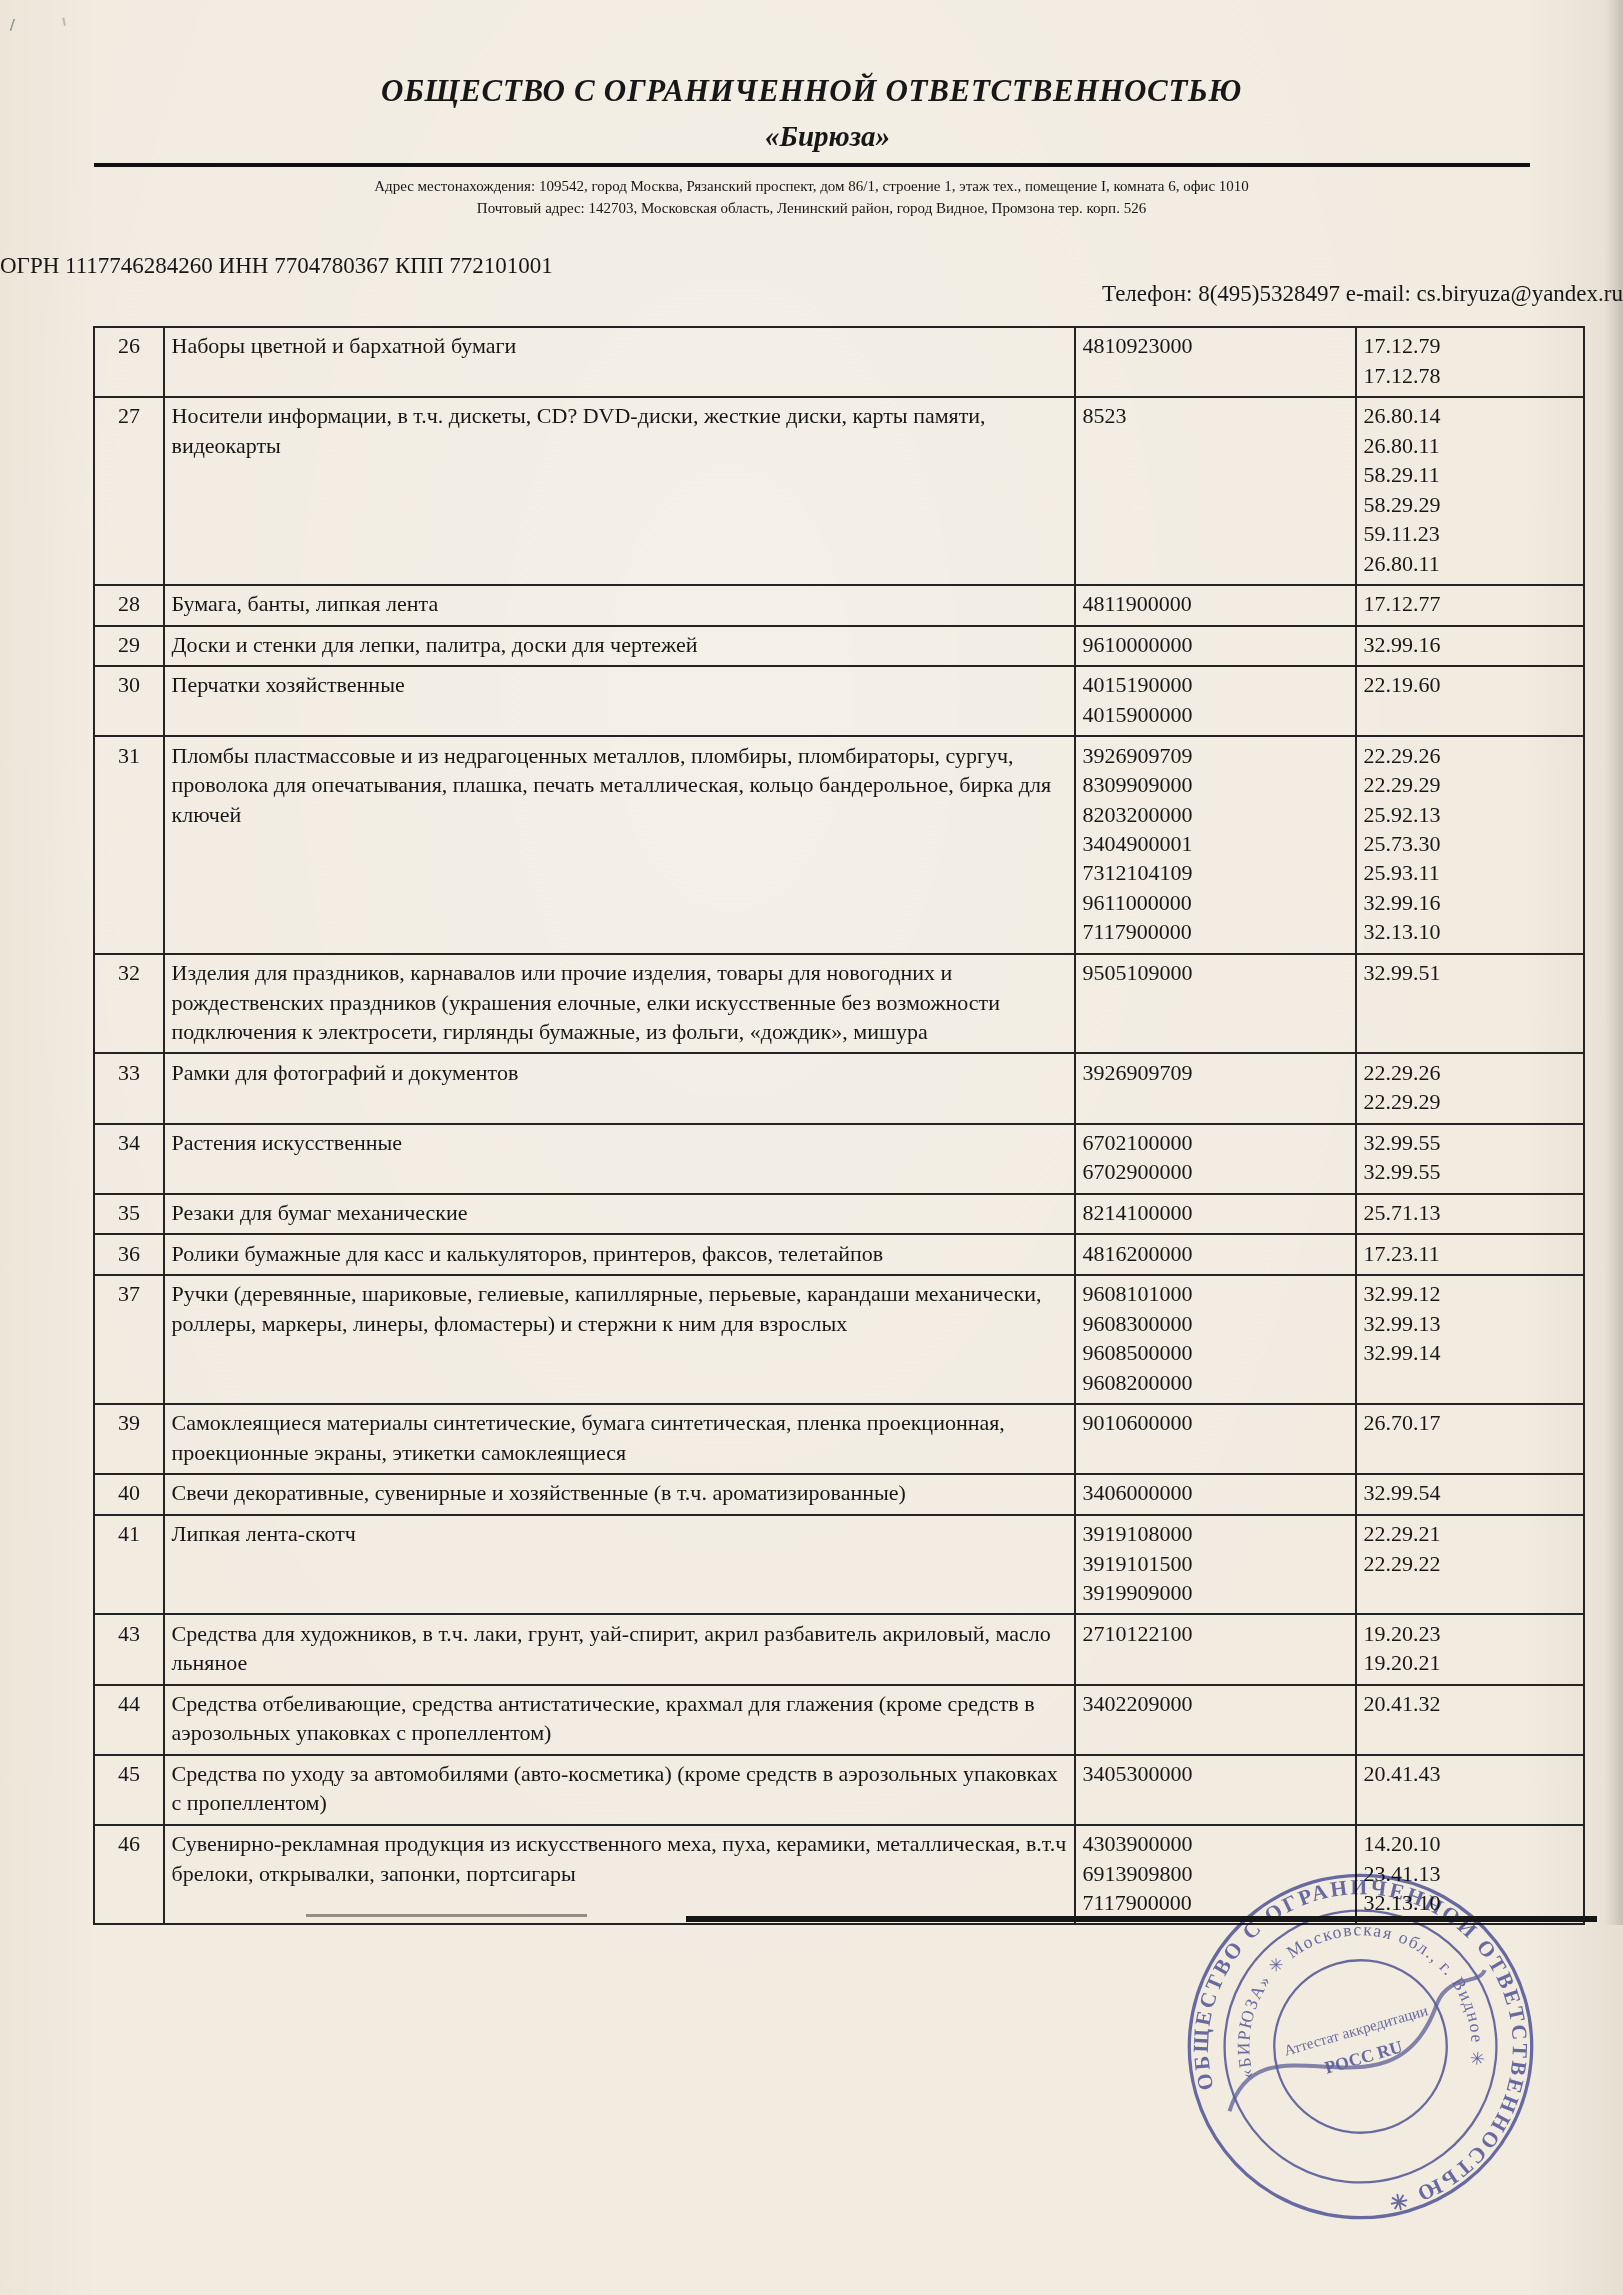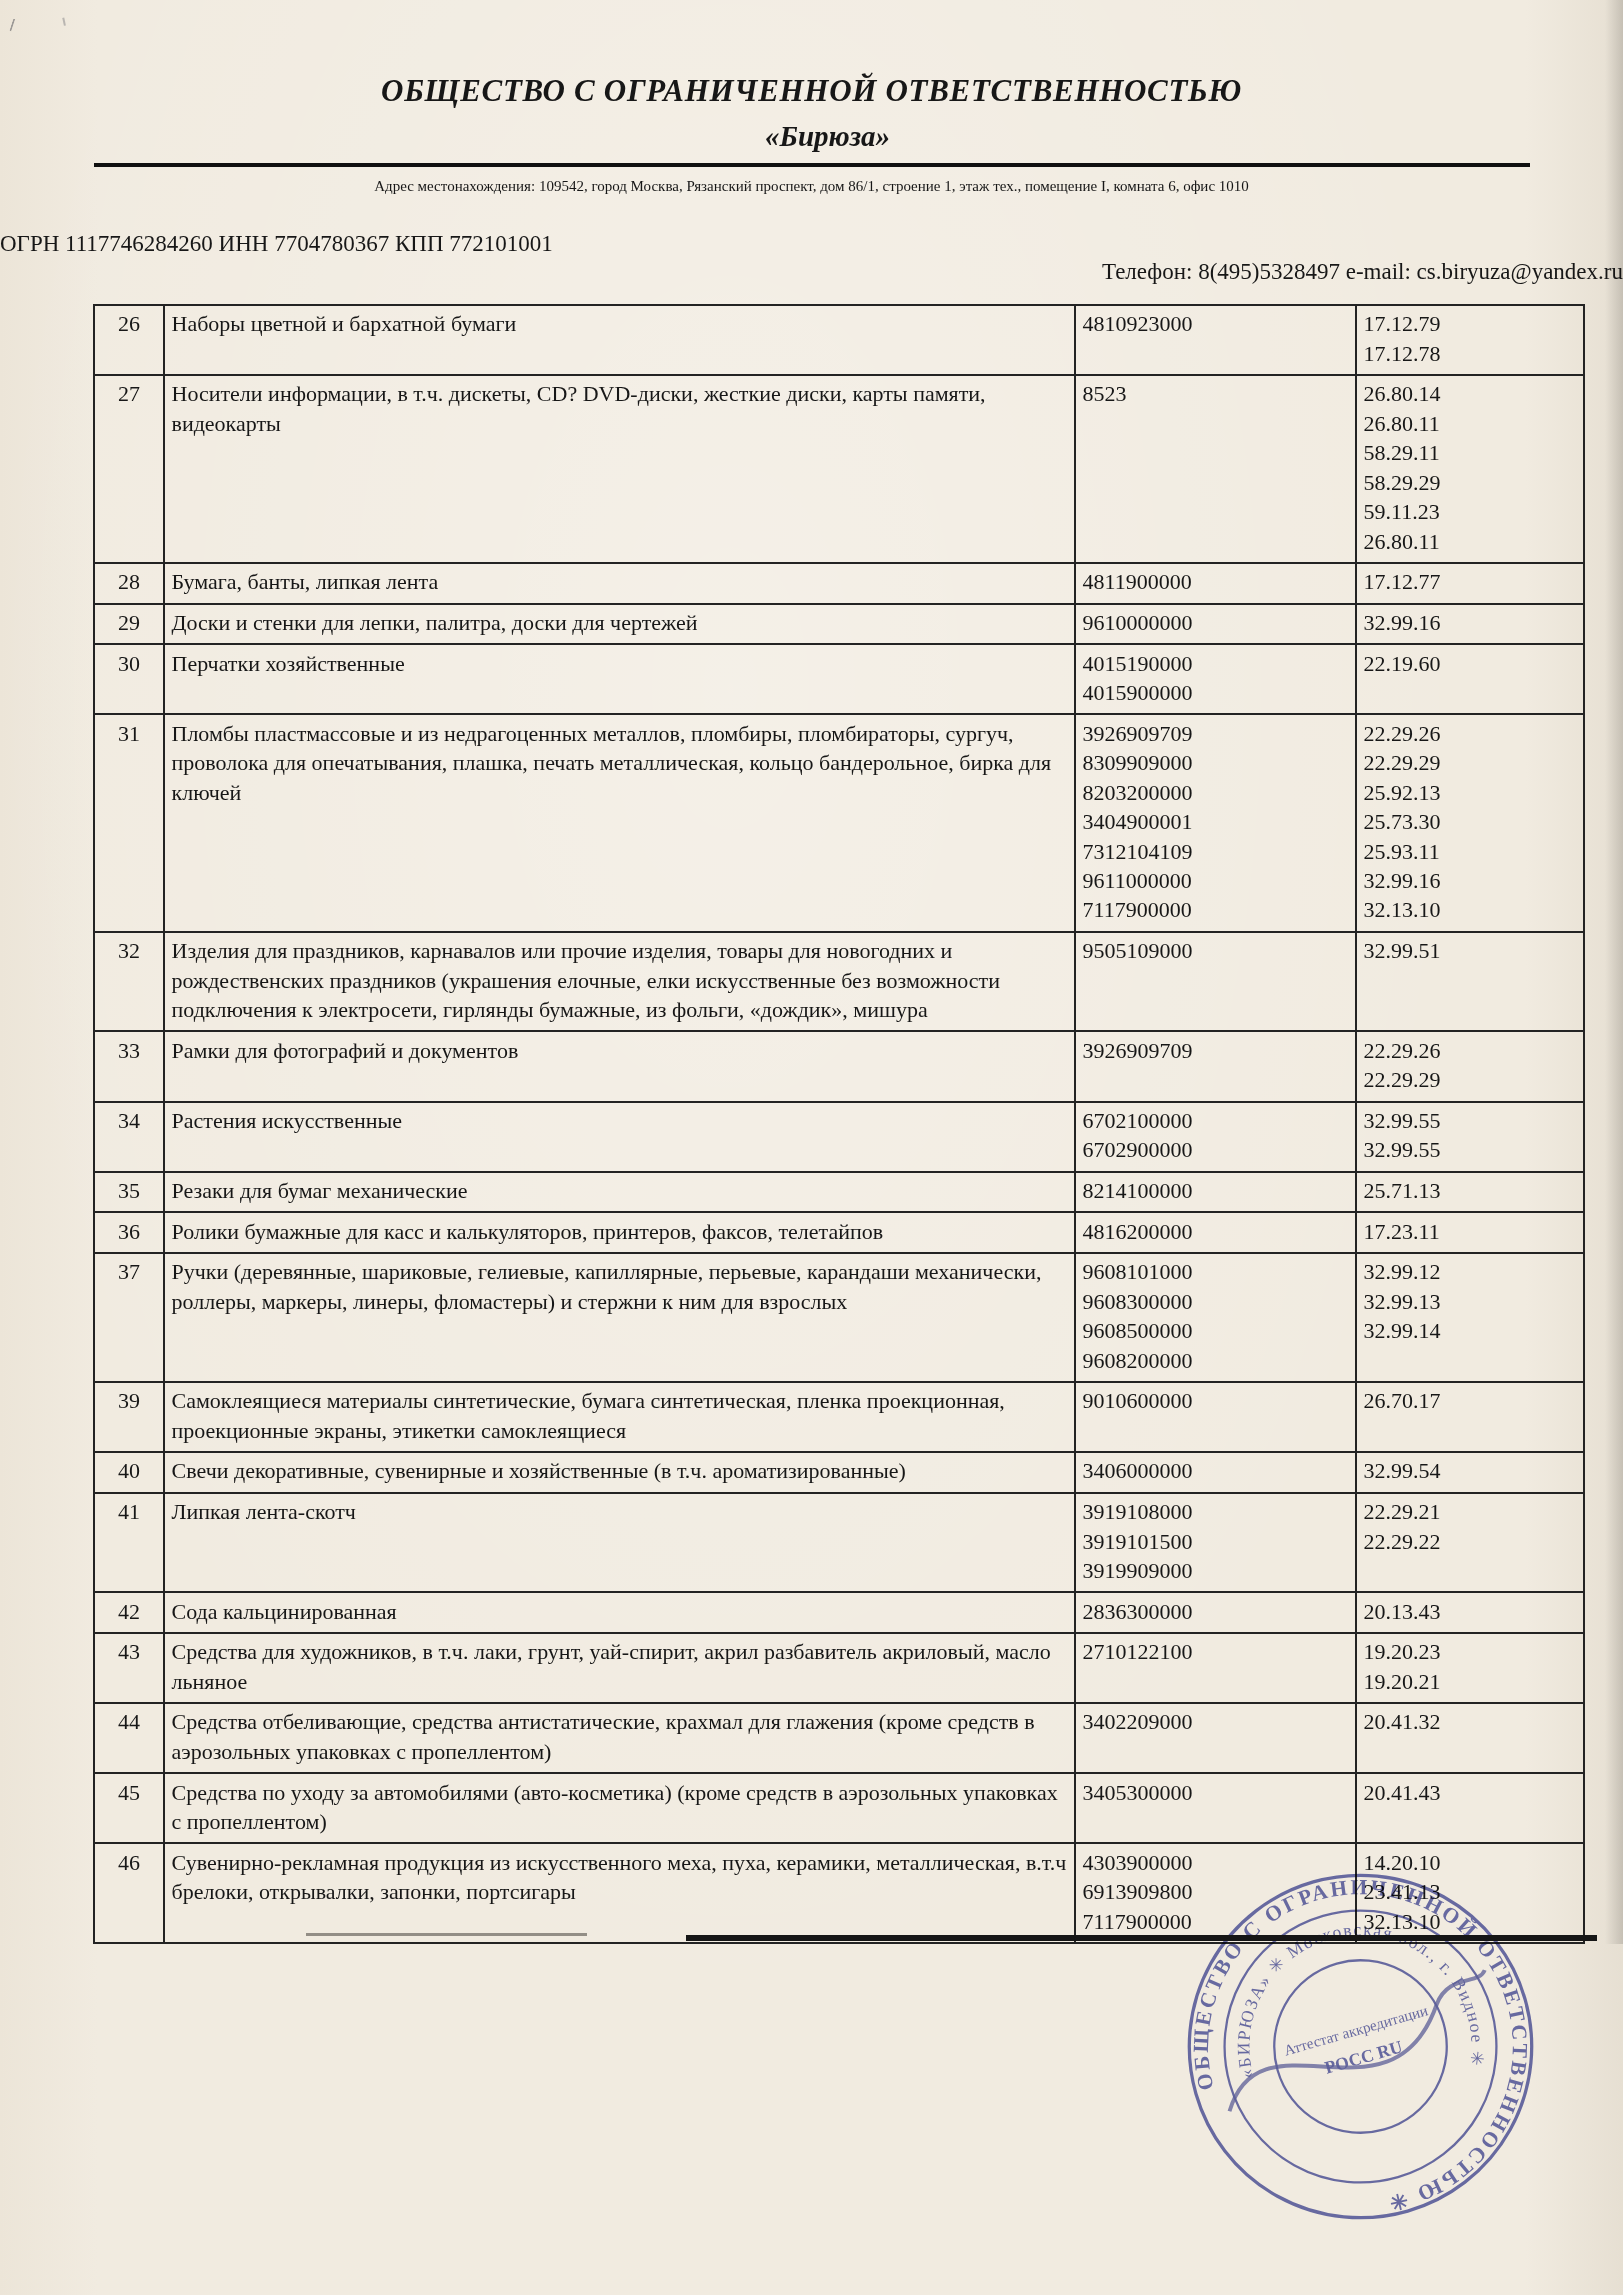--- a/index.html
+++ b/index.html
@@ -77,20 +77,21 @@
 <div class="page-inner">
 
   <div class="pencil-mark-1"></div>
   <div class="pencil-mark-2"></div>
 
   <div class="header">
     <div class="org-type">ОБЩЕСТВО С ОГРАНИЧЕННОЙ ОТВЕТСТВЕННОСТЬЮ</div>
     <div class="org-name">«Бирюза»</div>
     <div class="rule"></div>
     <div class="addr">Адрес местонахождения: 109542, город Москва, Рязанский проспект, дом 86/1, строение 1, этаж тех., помещение I, комната 6, офис 1010</div>
+    <div class="addr">Почтовый адрес: 142703, Московская область, Ленинский район, город Видное, Промзона тер. корп. 526</div>
     <div class="reg">ОГРН 1117746284260 ИНН 7704780367 КПП 772101001</div>
     <div class="contact">Телефон: 8(495)5328497 e-mail: cs.biryuza@yandex.ru</div>
   </div>
 
   <table class="products">
     <tbody>
         <tr>
           <td class="c-num">26</td>
           <td class="c-desc">Наборы цветной и бархатной бумаги</td>
           <td class="c-code">4810923000</td>
@@ -202,26 +203,20 @@
           <td class="c-class">32.99.54</td>
         </tr>
         <tr>
           <td class="c-num">41</td>
           <td class="c-desc">Липкая лента-скотч</td>
           <td class="c-code">3919108000
 3919101500
 3919909000</td>
           <td class="c-class">22.29.21
 22.29.22</td>
-        </tr>
-        <tr>
-          <td class="c-num">42</td>
-          <td class="c-desc">Сода кальцинированная</td>
-          <td class="c-code">2836300000</td>
-          <td class="c-class">20.13.43</td>
         </tr>
         <tr>
           <td class="c-num">43</td>
           <td class="c-desc">Средства для художников, в т.ч. лаки, грунт, уай-спирит, акрил разбавитель акриловый, масло льняное</td>
           <td class="c-code">2710122100</td>
           <td class="c-class">19.20.23
 19.20.21</td>
         </tr>
         <tr>
           <td class="c-num">44</td>

